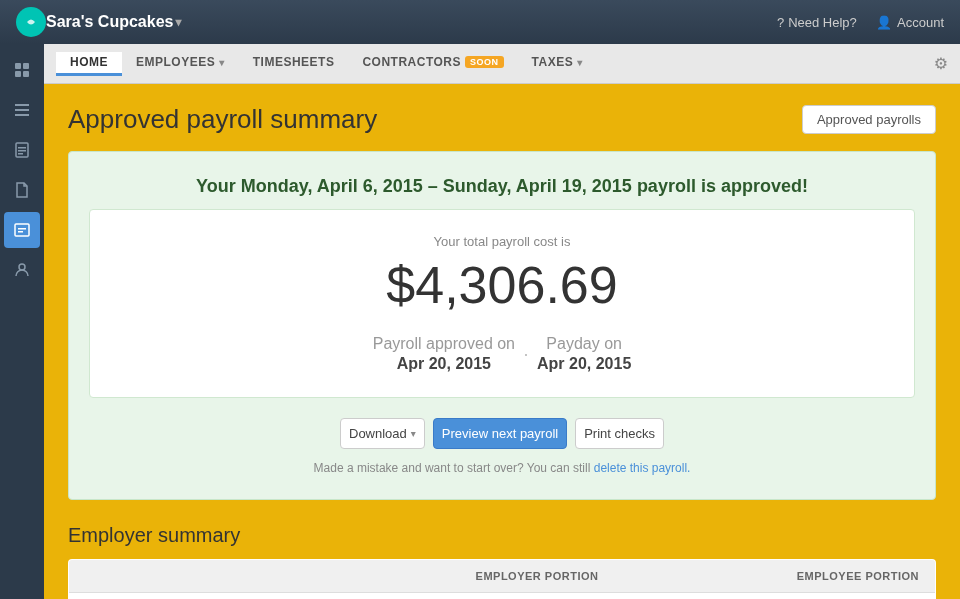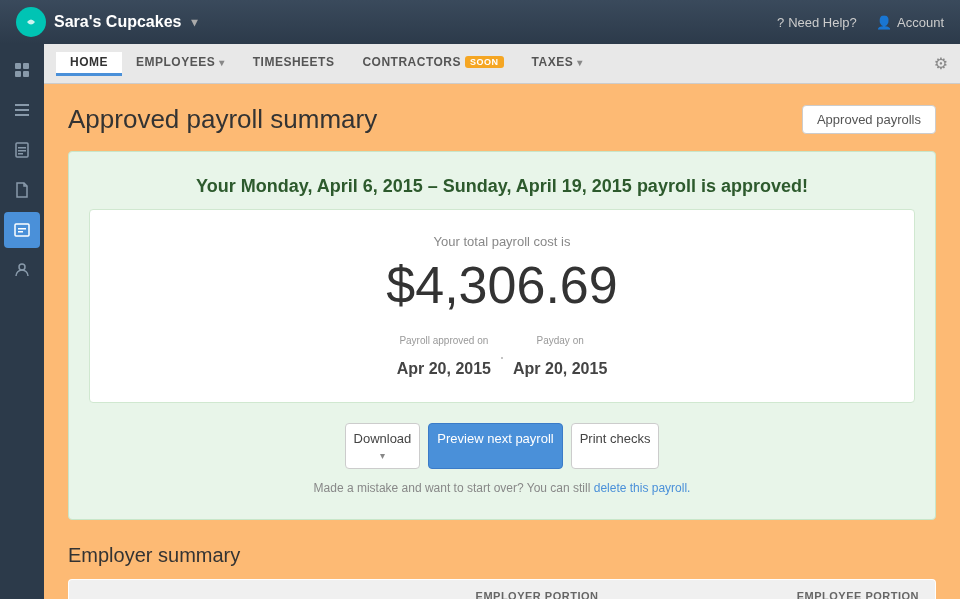--- a/index.html
+++ b/index.html
@@ -11,21 +11,20 @@
       background: linear-gradient(to bottom, #3a4a5c, #2c3a4a);
       height: 44px;
       display: flex;
       align-items: center;
       padding: 0 16px;
       flex-shrink: 0;
     }
     .top-nav-logo {
       display: flex;
       align-items: center;
-      gap: 8px;
       color: white;
       font-size: 16px;
       font-weight: 600;
       margin-right: auto;
     }
     .logo-circle {
       width: 30px;
       height: 30px;
       background: #00c4b4;
       border-radius: 50%;
@@ -139,21 +138,21 @@
       color: #888;
       font-size: 16px;
       cursor: pointer;
     }
 
     
     .page-content {
       flex: 1;
       overflow-y: auto;
       padding: 20px 24px;
-      background: #fdba74;
+      background: #eab308;
     }
 
     .page-header {
       display: flex;
       align-items: center;
       justify-content: space-between;
       margin-bottom: 16px;
     }
     .page-title {
       font-size: 26px;
@@ -209,23 +208,23 @@
       justify-content: center;
       align-items: center;
       gap: 8px;
       font-size: 13px;
       color: #888;
     }
     .date-group {
       text-align: center;
     }
     .date-group .date-label {
-      font-size: 10px;
+      font-size: 16px;
       color: #999;
-      margin-bottom: 14px;
+      margin-bottom: 2px;
     }
     .date-group .date-value {
       font-size: 16px;
       font-weight: 600;
       color: #444;
     }
     .date-dot {
       color: #bbb;
       font-size: 18px;
       line-height: 1;
@@ -241,21 +240,20 @@
       padding: 7px 8px;
       border-radius: 4px;
       font-size: 13px;
       cursor: pointer;
       border: 1px solid #ccc;
       background: white;
       color: #444;
       display: flex;
       align-items: center;
       gap: 4px;
-      flex-direction: column;
     }
     .btn-download { }
     .btn-preview {
       background: #4a90d9;
       color: white;
       border-color: #3a7bc8;
     }
     .btn-caret { font-size: 10px; color: #888; }
 
     .delete-note {

